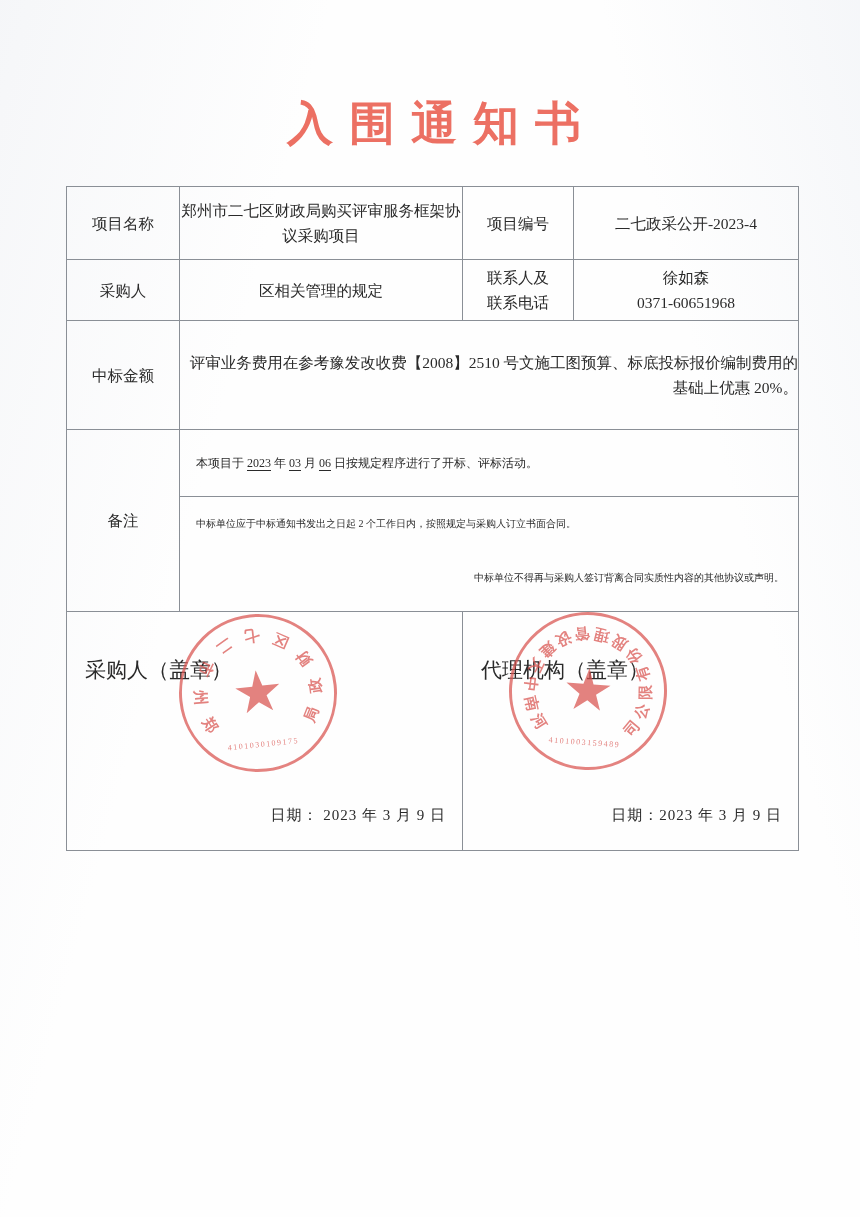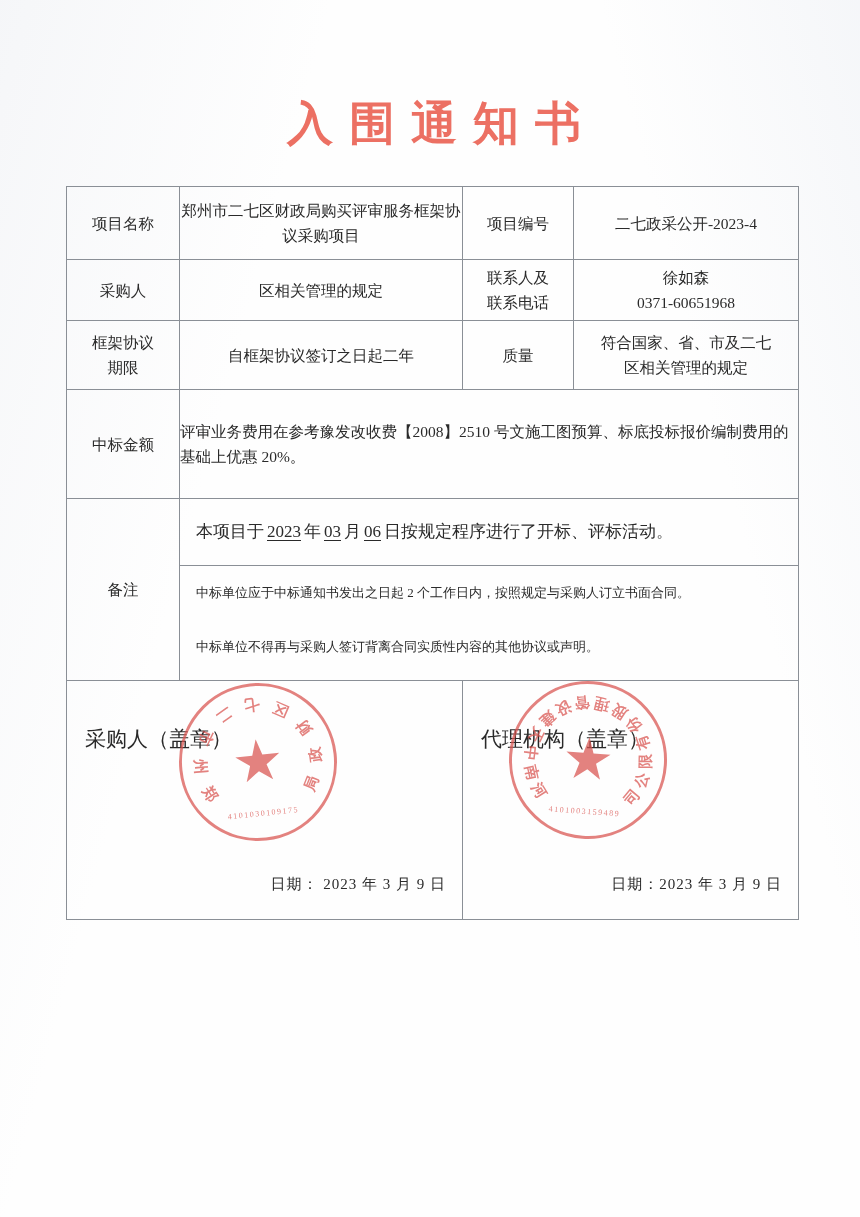--- a/index.html
+++ b/index.html
@@ -61,47 +61,47 @@
     text-align: center;
     padding: 6px 4px;
     font-size: 15.5px;
     line-height: 25px;
   }
   .val {
     text-align: center;
     padding: 6px 8px;
   }
   .val-left {
-    text-align: left;
+    text-align: right;
     padding: 10px 12px 12px 14px;
     line-height: 29px;
     margin-left: 8px;
   }
   .two-line { line-height: 25px; margin-left: 44px; }
 
   .cell-c1 { width: 112px; }
   .cell-c2 { width: 282px; }
   .cell-c3 { width: 110px; }
   .cell-c4 { width: 224px; }
 
   .remark-block {
     padding: 0;
   }
   .remark-inner { }
   .remark-line {
     border-bottom: 1px solid #8a8f96;
     padding: 18px 14px 18px 16px;
     line-height: 30px;
-    font-size: 17px;
+    font-size: 12px;
   }
   .remark-line:last-child { border-bottom: none; }
   .remark-para {
     padding: 12px 14px 10px 16px;
     line-height: 30px;
-    font-size: 13px;
+    font-size: 10px;
   }
   .ul { text-decoration: underline; text-underline-offset: 3px; padding: 0 3px; }
 
   
   .sign-cell {
     height: 238px;
     vertical-align: top;
     position: relative;
   }
   .sign-label {
@@ -190,46 +190,34 @@
           <div>联系人及</div>
           <div>联系电话</div>
         </td>
         <td class="cell-c4 val two-line">
           <div>徐如森</div>
           <div>0371-60651968</div>
         </td>
       </tr>
 
 
-      <tr>
-        <td class="cell-c1 lbl two-line">
-          <div>框架协议</div>
-          <div>期限</div>
-        </td>
-        <td class="cell-c2 val" style="height:68px;">自框架协议签订之日起二年</td>
-        <td class="cell-c3 lbl">质量</td>
-        <td class="cell-c4 val two-line">
-          <div>符合国家、省、市及二七</div>
-          <div>区相关管理的规定</div>
-        </td>
-      </tr>
 
       <tr>
         <td class="cell-c1 lbl">中标金额</td>
         <td colspan="3" class="val-left" style="height:108px;">评审业务费用在参考豫发改收费【2008】2510 号文施工图预算、标底投标报价编制费用的基础上优惠 20%。</td>
       </tr>
 
       <tr>
         <td class="cell-c1 lbl">备注</td>
         <td colspan="3" class="remark-block">
           <div class="remark-inner">
             <div class="remark-line"><span>本项目于</span><span class="ul">2023</span><span>年</span><span class="ul">03</span><span>月</span><span class="ul">06</span><span>日</span><span>按规定程序进行了开标、评标活动。</span>
             </div>
             <div class="remark-para">中标单位应于中标通知书发出之日起 2 个工作日内，按照规定与采购人订立书面合同。</div>
-            <div class="remark-para" style="padding-top:14px;padding-bottom:18px;">中标单位不得再与采购人签订背离合同实质性内容的其他协议或声明。</div>
+            <div class="remark-para" style="padding-top:14px;padding-bottom:18px;text-align:right;">中标单位不得再与采购人签订背离合同实质性内容的其他协议或声明。</div>
           </div>
         </td>
       </tr>
 
       <tr>
         <td colspan="2" class="sign-cell">
           <div class="sign-label">采购人（盖章）</div>
           <div class="seal seal-a">
             <div class="ring-text">
                 <span style="transform: rotate(-118deg) translate(0px, -58px) rotate(180deg) translate(-50%, -50%);">郑</span>

